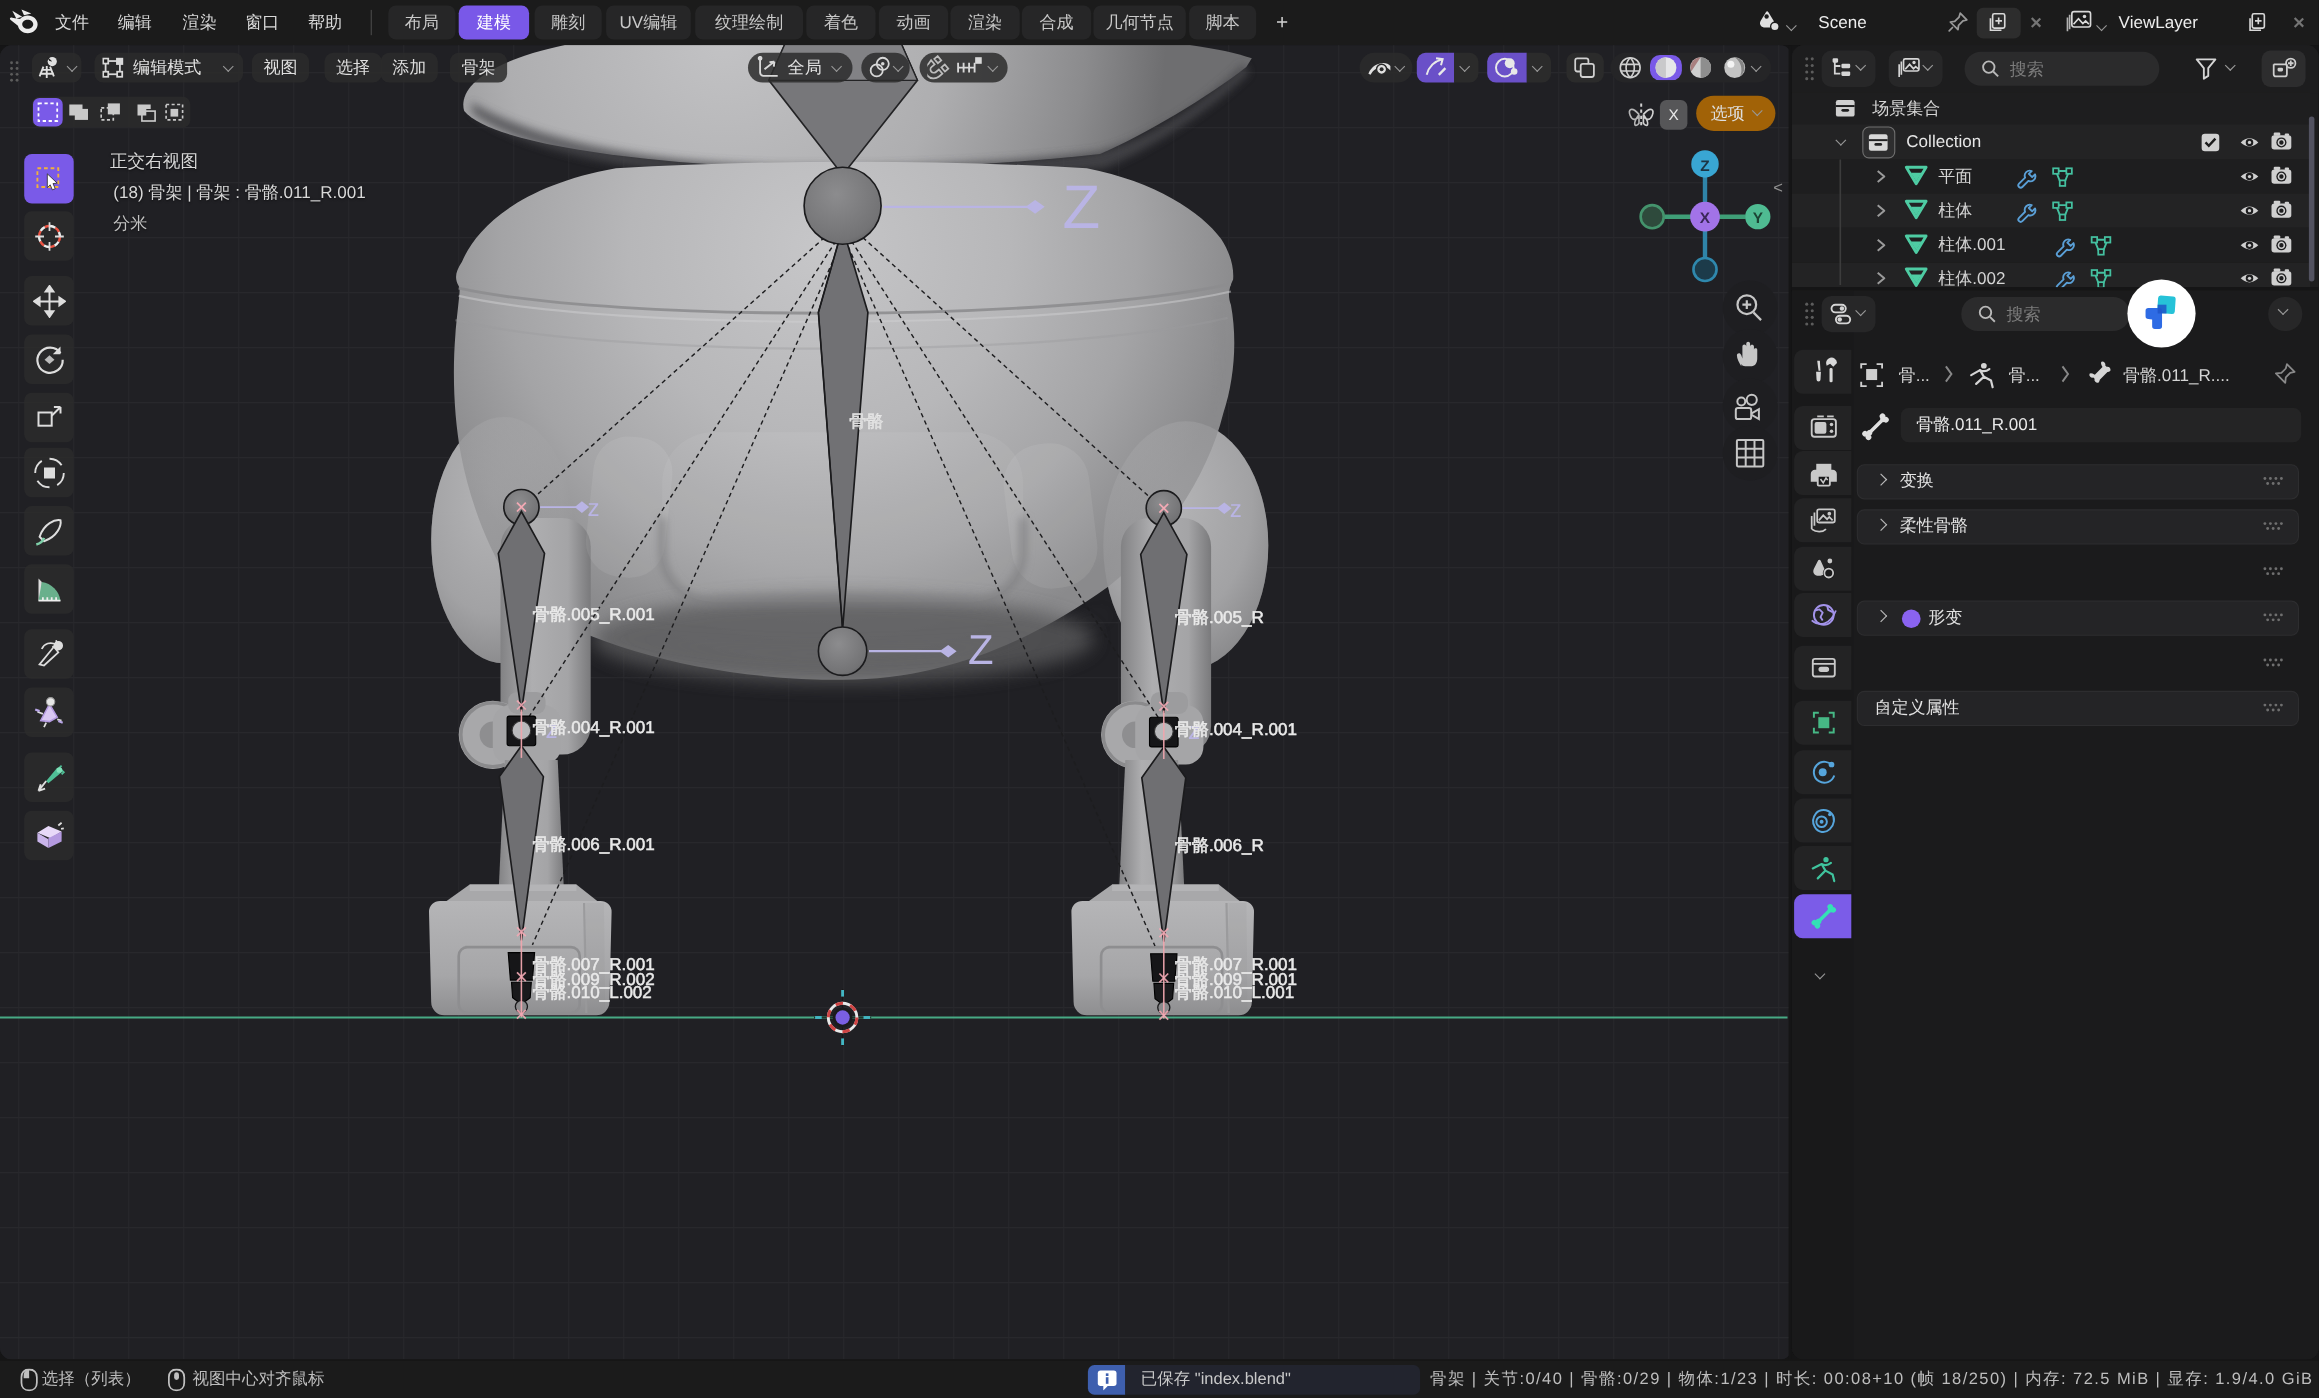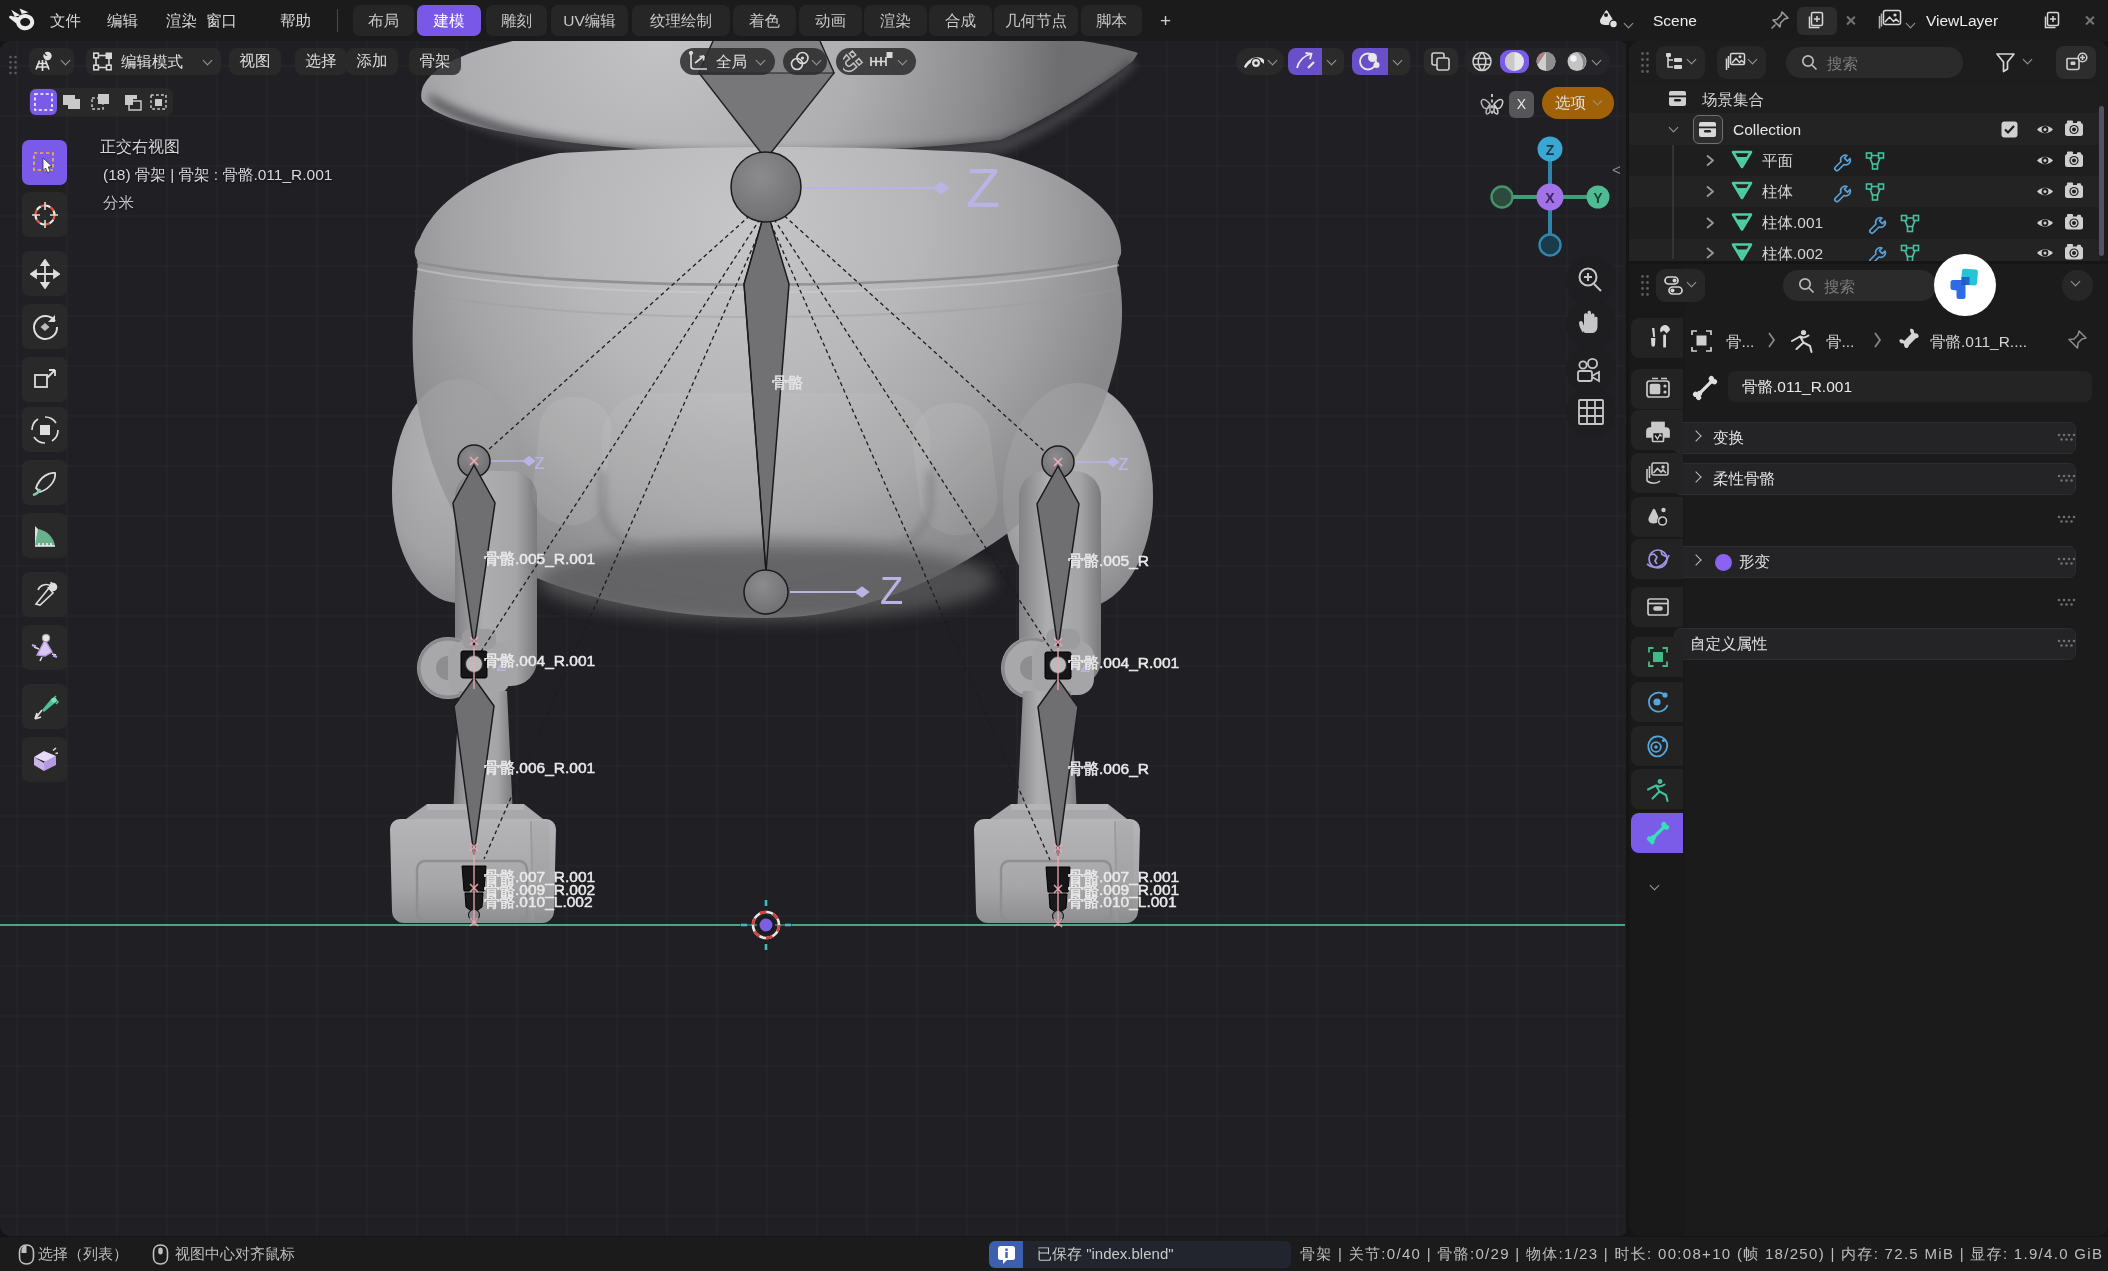--- a/index.html
+++ b/index.html
@@ -5,21 +5,21 @@
 #root{position:relative;width:2108px;height:1271px}
 .abs{position:absolute}
 #topbar{left:0;top:0;width:2108px;height:41px;background:#1b1b1b}
 .menu{position:absolute;top:0;height:40px;line-height:41px;color:#d9d9d9;font-size:15.5px}
 .tab{position:absolute;top:5px;height:31px;line-height:31px;border-radius:7px;background:#262627;color:#c9c9c9;font-size:15.5px;text-align:center}
 .tab.act{background:#7958e8;color:#fff}
 #statusbar{left:0;top:1236px;width:2108px;height:35px;background:#1b1b1b;border-top:1px solid #141414}
 .sbtxt{position:absolute;top:0;height:34px;line-height:34px;color:#bdbdbd;font-size:15px;white-space:pre}
 #rightpanel{left:1629px;top:41px;width:479px;height:1195px;background:#1d1d1e}
 .rtxt{position:absolute;color:#d4d4d4;font-size:15.5px;line-height:31px;white-space:nowrap}
-.panelhdr{position:absolute;left:45px;width:402px;height:31.5px;background:#242426;border:1px solid #2d2d2f;border-radius:7px;color:#e2e2e2;font-size:15.5px;line-height:30px}
+.panelhdr{position:absolute;left:59px;width:402px;height:31.5px;background:#242426;border:1px solid #2d2d2f;border-radius:7px;color:#e2e2e2;font-size:15.5px;line-height:30px}
 .ptab{position:absolute;left:2px;width:52px;height:40px;background:#232324;border-radius:8px 0 0 8px}
 .ptab.act{background:#7b5ce8}
 .dn{position:absolute;width:7px;height:7px;border-right:1.6px solid #989898;border-bottom:1.6px solid #989898;transform:rotate(45deg)}
 .xx{position:absolute;width:11px;height:11px}
 .xx:before,.xx:after{content:"";position:absolute;left:5px;top:0;width:1.5px;height:11px;background:#757575}
 .xx:before{transform:rotate(45deg)}.xx:after{transform:rotate(-45deg)}
 #viewport{left:0;top:41px;width:1629px;height:1195px;background:#202024;overflow:hidden;border-radius:11px}
 .pill{position:absolute;background:#2b2b2bd9;border-radius:8px;color:#dedede;font-size:15.5px;display:flex;align-items:center;justify-content:center}
 .toolbtn{position:absolute;left:22px;width:45px;height:45px;background:#2c2c2ccc;border-radius:7px;display:flex;align-items:center;justify-content:center}
 .vplabel{position:absolute;color:#fff;font-size:15px;white-space:nowrap;text-shadow:0 1px 2px #0009}
@@ -611,21 +611,21 @@
 <div class="abs" style="left:1626px;top:41px;width:3px;height:1195px;background:#151516"></div>
 <div id="topbar" class="abs">
 <svg class="abs" style="left:8px;top:8px" width="27" height="24" viewBox="0 0 27 24">
         <g fill="#ececec">
           <path d="M10.2 9.2 C11.8 7.2 14.5 6 17.2 6 c5 0 9 3.6 9 8.1 0 4.5-4 8.1-9 8.1-4.4 0-8.2-2.9-8.9-6.8 L2 10.5 c-1.1-.8-1.3-1.7-.5-2.3 .6-.5 1.6-.5 2.6 .1z M17.2 18.2 c2.8 0 5-1.8 5-4.1 s-2.2-4.1-5-4.1 -5 1.8-5 4.1 2.2 4.1 5 4.1z M3.2 1.8 12.2 7.3 6.8 8.8z M11.5 .6 20.5 4.3 13.8 5.9z"></path>
         </g>
       </svg>
 <div class="menu" style="left:50px">文件</div>
 <div class="menu" style="left:107px">编辑</div>
 <div class="menu" style="left:166px">渲染</div>
-<div class="menu" style="left:206px">窗口</div>
+<div class="menu" style="left:223px">窗口</div>
 <div class="menu" style="left:280px">帮助</div>
 <div class="abs" style="left:337px;top:9px;width:1px;height:23px;background:#4a4a4a"></div>
 <div class="tab" style="left:353px;width:61px">布局</div>
 <div class="tab act" style="left:417px;width:64px">建模</div>
 <div class="tab" style="left:486px;width:61px">雕刻</div>
 <div class="tab" style="left:551px;width:77px">UV编辑</div>
 <div class="tab" style="left:632px;width:98px">纹理绘制</div>
 <div class="tab" style="left:733px;width:63px">着色</div>
 <div class="tab" style="left:799px;width:63px">动画</div>
 <div class="tab" style="left:864px;width:63px">渲染</div>

